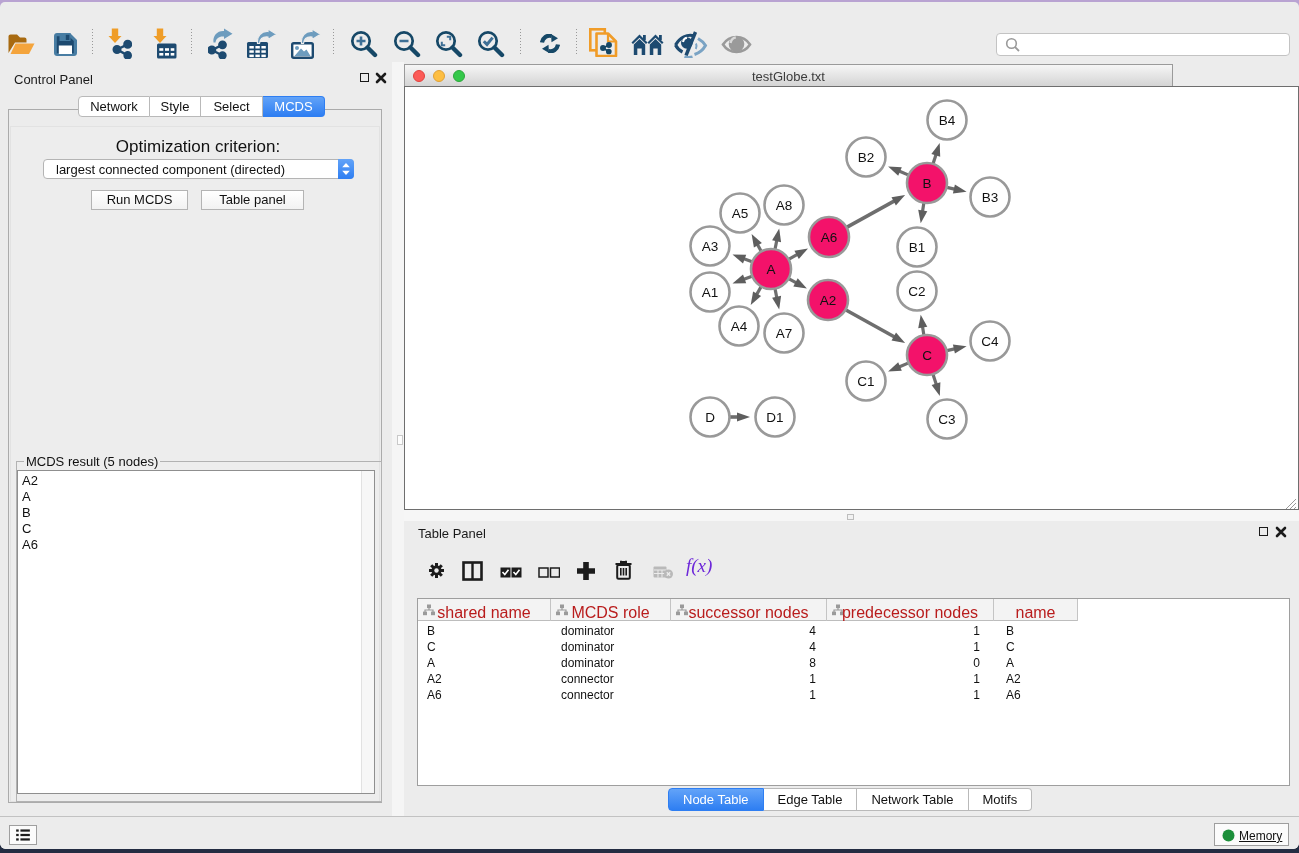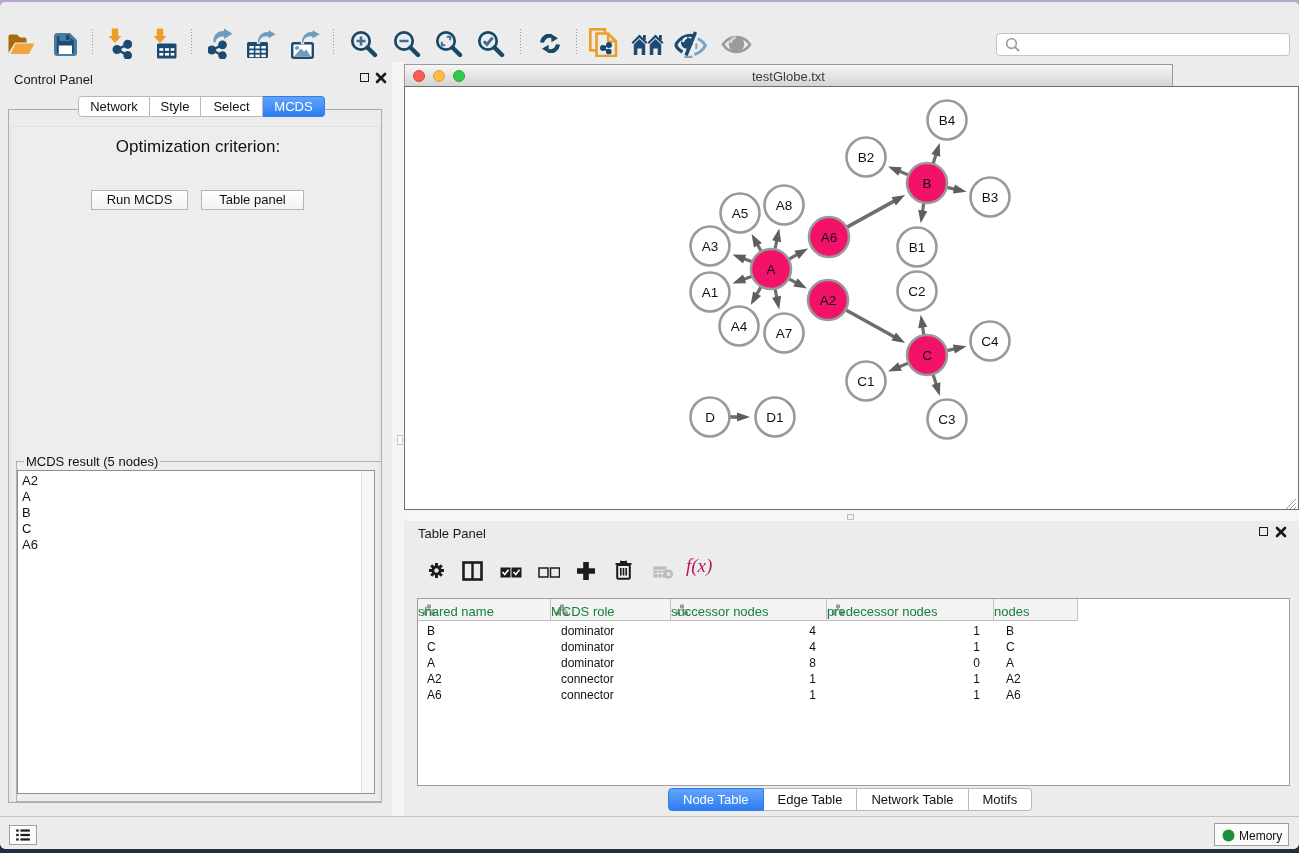--- a/index.html
+++ b/index.html
@@ -56,21 +56,21 @@
 #tp-toolbar { position:absolute; left:0; top:0; width:895px; height:80px; }
 #ttable { position:absolute; left:13px; top:84px; width:873px; height:188px; background:#fff; border:1px solid #9e9e9e; font-size:12px; }
 #ttabs { position:absolute; top:274px; left:264px; display:flex; font-size:13px; }
 .ttab { border:1px solid #b9b9b9; border-left:none; background:#fff; padding:3px 14px; color:#111; }
 .ttab.first { border-left:1px solid #b9b9b9; border-radius:4px 0 0 4px; background:linear-gradient(#62a3f8,#2e7ef2); color:#fff; border-color:#2e7ef2;}
 .ttab.last { border-radius:0 4px 4px 0; }
 
 
 #thead { position:absolute; left:0; top:0; width:660px; height:22px; background:#f3f3f3; border-bottom:1px solid #bdbdbd; }
 .thcell { position:absolute; top:0; height:22px; border-right:1px solid #c4c4c4; }
-.thcell .txt { position:absolute; width:100%; text-align:left; top:5px; font-size:13px; color:#15803d; }
+.thcell .txt { position:absolute; width:100%; text-align:center; top:5px; font-size:16px; color:#b91c1c; }
 .thicon { position:absolute; left:5px; top:5px; }
 .trow { position:absolute; left:0; width:660px; height:16px; font-size:12px; color:#111; }
 .trow span { position:absolute; top:2px; }
 
 .tpi { position:absolute; }
 
 .wbtn-sq { position:absolute; width:9px; height:9px; border:1.5px solid #1a1a1a; }
 
 #statusbar { position:absolute; left:0; top:814px; width:1299px; height:33px; background:#ececec; border-top:1px solid #c2c2c2; }
 #listbtn { position:absolute; left:9px; top:8px; width:28px; height:20px; background:#fbfbfb; border:1px solid #9f9f9f; }
@@ -237,20 +237,26 @@
     <div id="cp-tabs">
       <div class="seg first" style="width:72px;">Network</div>
         <div class="seg" style="width:51px;">Style</div>
         <div class="seg" style="width:62px;">Select</div>
         <div class="seg sel" style="width:62px;">MCDS</div>
     </div>
     <div id="cp-box">
         <div id="cp-inner"></div>
       </div>
     <div id="opt-label">Optimization criterion:</div>
+    <div id="dropdown">largest connected component (directed)<div class="spin">
+          <svg width="10" height="14" viewBox="0 0 10 14" style="position:absolute;left:3px;top:3px;">
+            <path d="M1.2 5.2 L5 1 L8.8 5.2 Z" fill="#fff"></path>
+            <path d="M1.2 8.8 L5 13 L8.8 8.8 Z" fill="#fff"></path>
+          </svg>
+        </div></div>
     <div class="btn" id="run-btn">Run MCDS</div>
     <div class="btn" id="close-btn">Table panel</div>
     <div id="mcds-box">
       <div id="mcds-list">A2<br>A<br>B<br>C<br>A6<div id="mcds-scroll"></div></div>
       <div id="mcds-legend">MCDS result (5 nodes)</div>
     </div>
   </div>
   <div style="position:absolute; left:392px; top:60px; width:12px; height:756px; background:#f5f5f5;"></div>
   <div style="position:absolute; left:404px; top:508px; width:895px; height:11px; background:#f6f6f6;"></div>
   <div id="netwin">
@@ -397,21 +403,21 @@
         <rect x="0.5" y="0.5" width="13" height="11" rx="1" fill="#b9b9b9"></rect>
         <g stroke="#ececec" stroke-width="1">
               <line x1="1" y1="4" x2="13" y2="4"></line>
               <line x1="1" y1="7.5" x2="13" y2="7.5"></line>
               <line x1="5" y1="4" x2="5" y2="11.5"></line>
               <line x1="9" y1="4" x2="9" y2="11.5"></line>
             </g>
         <circle cx="15.5" cy="8" r="4.5" fill="#b9b9b9"></circle>
             <path d="M13.8 6.3 L17.2 9.7 M17.2 6.3 L13.8 9.7" stroke="#ececec" stroke-width="1.3"></path>
           </svg></span>
-      <span class="tpi" style="left:282px; top:41px; font-family:'Liberation Serif',serif; font-style:italic; font-size:19px; color:#be185d;">f(x)</span>
+      <span class="tpi" style="left:282px; top:41px; font-family:'Liberation Serif',serif; font-style:italic; font-size:19px; color:#6d28d9;">f(x)</span>
     </div>
     <div id="ttable">
       <div id="thead">
         <div class="thcell" style="left:0; width:133px;">
             <span class="thicon"><svg width="12" height="12" viewBox="0 0 12 12">
                 <g fill="#9a9a9a">
                   <rect x="4" y="0.5" width="4" height="3.6"></rect>
                   <rect x="0" y="7.6" width="4" height="3.6"></rect>
                   <rect x="8" y="7.6" width="4" height="3.6"></rect>
                 </g>
@@ -446,21 +452,21 @@
                 <g fill="#9a9a9a">
                   <rect x="4" y="0.5" width="4" height="3.6"></rect>
                   <rect x="0" y="7.6" width="4" height="3.6"></rect>
                   <rect x="8" y="7.6" width="4" height="3.6"></rect>
                 </g>
                 <path d="M6 4 V6 M2 8 V6 H10 V8" fill="none" stroke="#9a9a9a" stroke-width="1.2"></path>
               </svg></span>
             <span class="txt">predecessor nodes</span>
           </div>
         <div class="thcell" style="left:576px; width:84px;">
-            <span class="txt">nodes</span>
+            <span class="txt">name</span>
           </div>
       </div>
       <div class="trow" style="top:23px;">
           <span style="left:9px;">B</span>
           <span style="left:143px;">dominator</span>
           <span style="left:330px;width:68px;text-align:right;">4</span>
           <span style="left:500px;width:62px;text-align:right;">1</span>
           <span style="left:588px;">B</span>
         </div>
       <div class="trow" style="top:39px;">
@@ -509,21 +515,21 @@
             <rect x="5" y="5.7" width="11" height="2.6"></rect>
       <rect x="0" y="10.9" width="3" height="2.6"></rect>
             <rect x="5" y="10.9" width="11" height="2.6"></rect>
           </g>
         </svg>
       </div>
     <div id="membtn">
         <svg width="13" height="13" viewBox="0 0 13 13" style="position:absolute;left:7px;top:5px;">
           <circle cx="6.5" cy="6.5" r="6" fill="#1c8f3a"></circle>
         </svg>
-        <span style="position:absolute;left:24px;top:5px;">Memory</span>
+        <span style="position:absolute;left:24px;top:5px;text-decoration:underline;">Memory</span>
       </div>
   </div>
   <div style="position:absolute; left:397px; top:433px; width:6px; height:10px; background:#fdfdfd; border:1px solid #c9c9c9;"></div>
   <div style="position:absolute; left:847px; top:512px; width:7px; height:6px; background:#f2f2f2; border:1px solid #bdbdbd;"></div>
   <svg style="position:absolute; left:1284px; top:495px;" width="13" height="13" viewBox="0 0 13 13">
       <g stroke="#9a9a9a" stroke-width="1">
         <line x1="12" y1="2" x2="2" y2="12"></line>
         <line x1="12" y1="6" x2="6" y2="12"></line>
         <line x1="12" y1="10" x2="10" y2="12"></line>
       </g>

